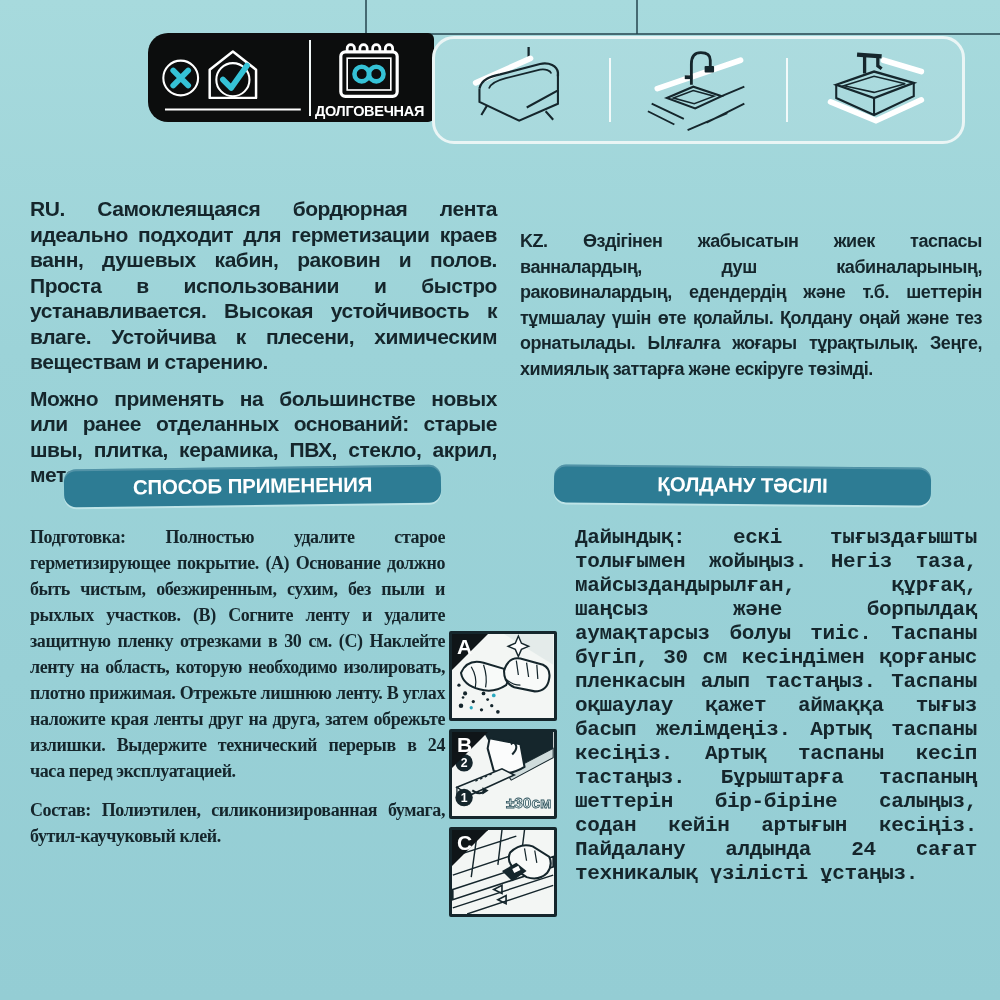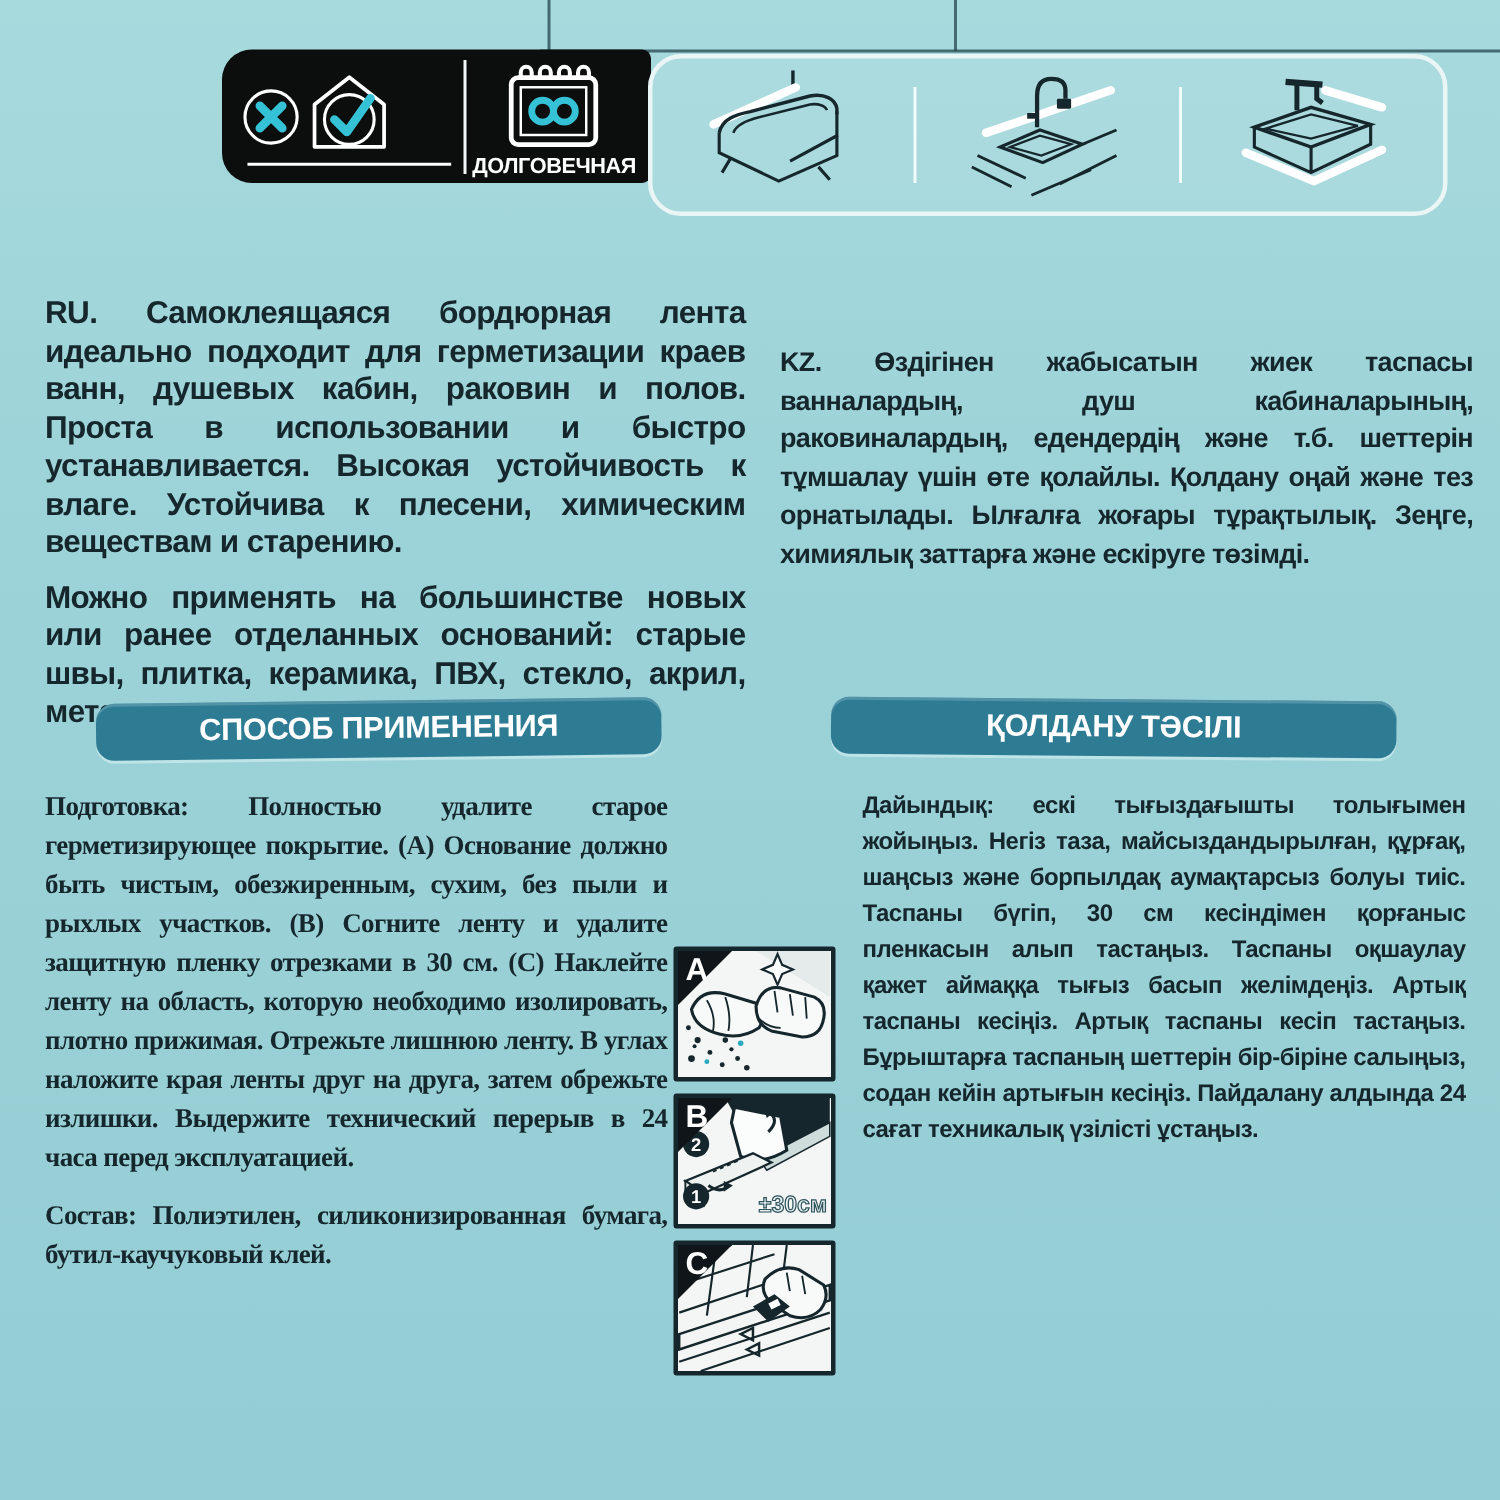--- a/index.html
+++ b/index.html
@@ -35,21 +35,21 @@
   
   .section-bar{position:absolute;height:38px;background:#2d7c94;border-radius:12px;
     display:flex;align-items:center;justify-content:center;color:#ffffff;font-weight:bold;
     font-size:20.5px;letter-spacing:-0.2px;
     box-shadow:0 2px 0 rgba(235,250,250,.45), inset 0 2px 0 rgba(255,255,255,.18);}
   .bar-ru{left:64px;top:467px;width:377px;transform:rotate(-0.7deg);}
   .bar-kz{left:554px;top:466px;width:377px;transform:rotate(0.5deg);}
 
   
   .instr-ru{left:30px;top:524px;width:467px;font-size:18px;line-height:26px;letter-spacing:-0.4px;}
-  .instr-kz{left:514px;top:526px;width:463px;font-size:16px;line-height:24px;letter-spacing:-0.35px;}
+  .instr-kz{left:514px;top:526px;width:463px;font-size:21px;line-height:24px;letter-spacing:-0.35px;font-family:Liberation Mono, monospace;}
   .instr-ru p{margin:0 0 13px 0;font-family:Liberation Serif, serif;}
   .instr-kz p{margin:0 0 11px 0;}
   .spacer-r{float:right;width:52px;height:306px;margin-top:105px;}
   .spacer-l{float:left;width:61px;height:360px;margin-top:49px;}
 
   
   .diagrams{position:absolute;left:449px;top:631px;width:108px;}
   .dbox{position:relative;width:108px;height:90px;border:3px solid #15262c;background:#f3f6f4;
     box-sizing:border-box;margin-bottom:8px;overflow:hidden;border-radius:2px;}
   .dbox svg{position:absolute;left:0;top:0;width:102px;height:84px;}

